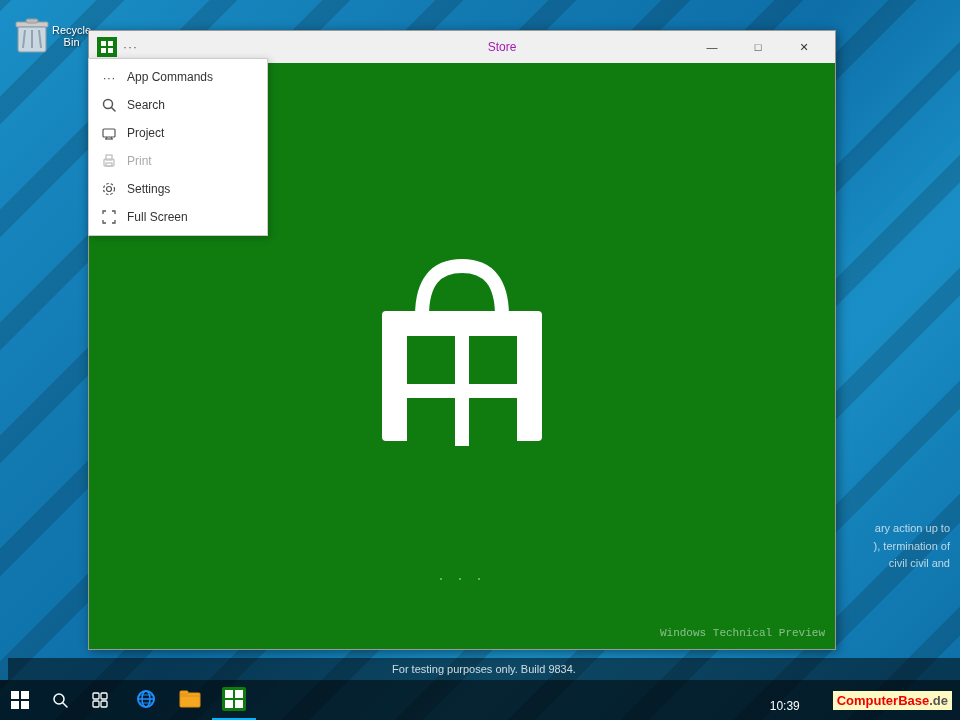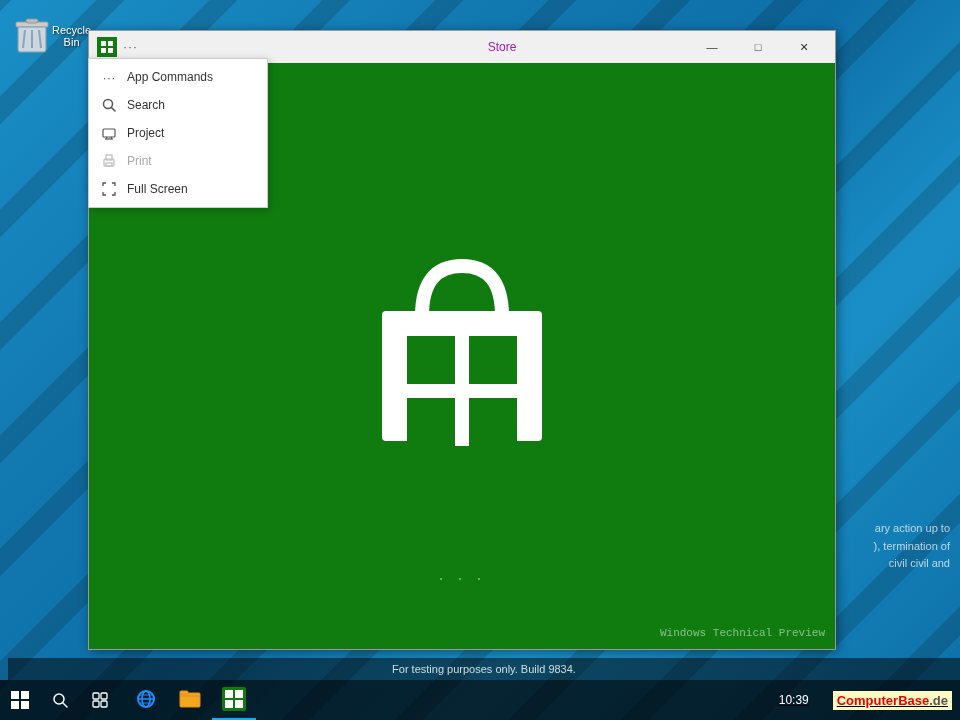--- a/index.html
+++ b/index.html
@@ -257,24 +257,23 @@
       align-items: center;
       justify-content: center;
       cursor: pointer;
       border-bottom: 2px solid transparent;
       position: relative;
     }
     .taskbar-app.active { border-bottom: 2px solid #00b4ff; }
 
     .taskbar-tray {
       display: flex;
-      align-items: center;
+      align-items: flex-end;
       padding: 0 8px;
-      gap: 8px;
-      text-decoration: underline;
+      gap: 17px;
     }
 
     .taskbar-clock {
       color: white;
       font-size: 11px;
       text-align: center;
       line-height: 1.4;
     }
 
     .taskbar-logo {
@@ -443,20 +442,29 @@
     <span class="menu-icon">
       <svg width="14" height="14" viewBox="0 0 14 14">
         <rect x="2" y="5" width="10" height="7" rx="1" fill="none" stroke="#bbb" stroke-width="1.2"></rect>
         <rect x="4" y="1" width="6" height="5" fill="none" stroke="#bbb" stroke-width="1.2"></rect>
         <rect x="4" y="9" width="6" height="3" fill="none" stroke="#bbb" stroke-width="1.2"></rect>
       </svg>
     </span>
     <span style="color:#aaa">Print</span>
   </div>
 
+  <div class="menu-item">
+    <span class="menu-icon">
+      <svg width="14" height="14" viewBox="0 0 14 14">
+        <circle cx="7" cy="7" r="2.5" fill="none" stroke="#555" stroke-width="1.2"></circle>
+        <circle cx="7" cy="7" r="5.5" fill="none" stroke="#555" stroke-width="1.2" stroke-dasharray="2.5 2"></circle>
+      </svg>
+    </span>
+    <span>Settings</span>
+  </div>
 
   <div class="menu-item">
     <span class="menu-icon">
       <svg width="14" height="14" viewBox="0 0 14 14">
         <polyline points="1,4 1,1 4,1" fill="none" stroke="#555" stroke-width="1.3"></polyline>
         <polyline points="10,1 13,1 13,4" fill="none" stroke="#555" stroke-width="1.3"></polyline>
         <polyline points="1,10 1,13 4,13" fill="none" stroke="#555" stroke-width="1.3"></polyline>
         <polyline points="10,13 13,13 13,10" fill="none" stroke="#555" stroke-width="1.3"></polyline>
       </svg>
     </span>

